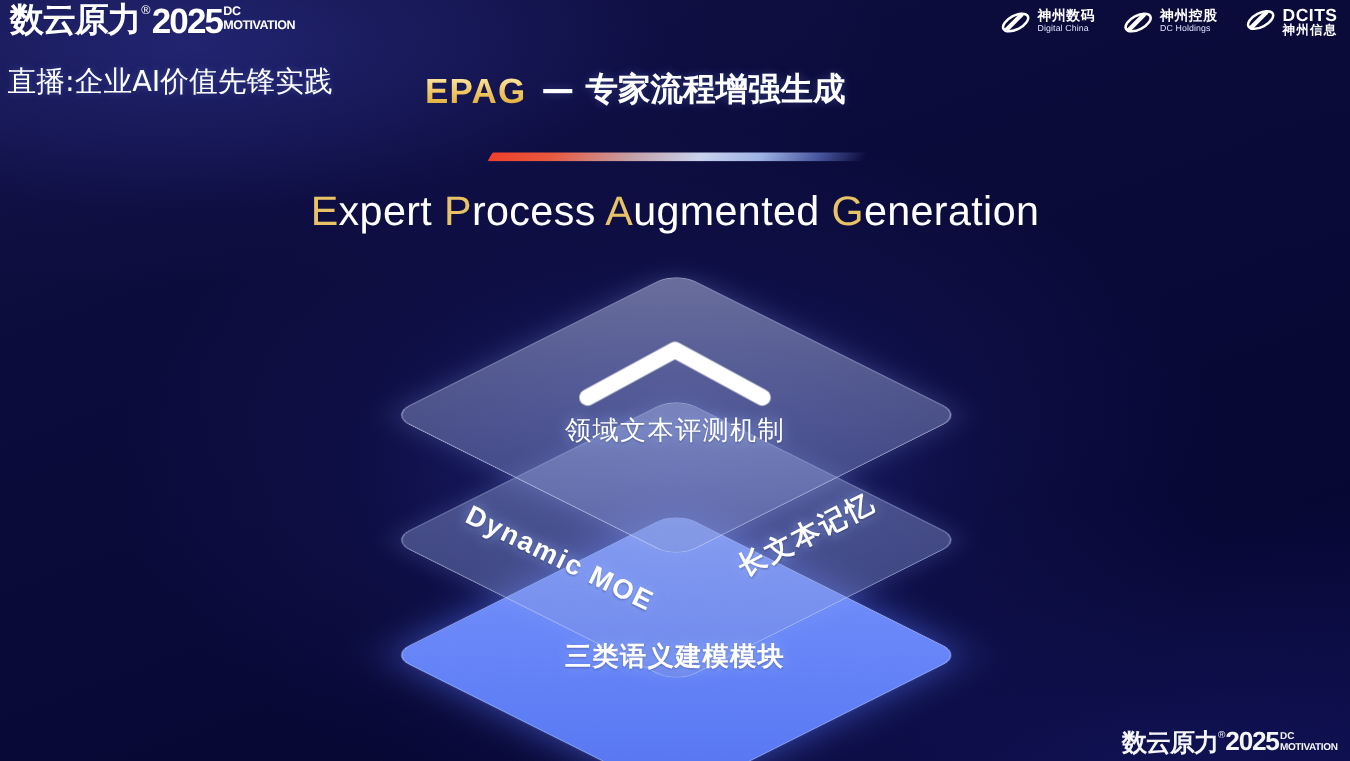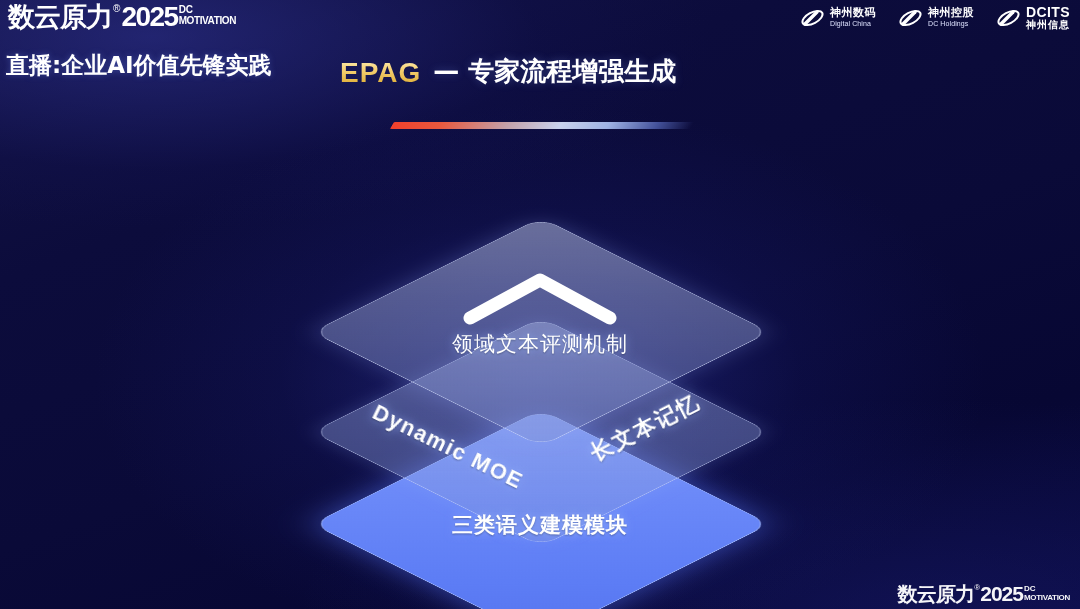--- a/index.html
+++ b/index.html
@@ -59,39 +59,39 @@
     margin-top: 3px;
   }
   .bm-dc-top { font-size: 10px; font-weight: bold; line-height: 10px; letter-spacing: -0.2px;}
   .bm-dc-bot { font-size: 10px; font-weight: bold; line-height: 11px; letter-spacing: -0.4px;}
 
   .livetitle {
     position: absolute;
     left: 6px;
     top: 50px;
     font-size: 23px;
-    font-weight: bold;
+    font-weight: normal;
     color: #ffffff;
     letter-spacing: 0px;
     white-space: nowrap;
     font-family: "DejaVu Sans", sans-serif;
     text-shadow: 0 0 6px rgba(120,150,255,0.35);
   }
 
   .logos {
     position: absolute;
     right: 10px;
     top: 5px;
     display: flex;
     align-items: center;
     gap: 22px;
   }
   .logo {
     display: flex;
-    align-items: center;
+    align-items: flex-start;
     gap: 5px;
   }
   .logo-mark {
     width: 25px;
     height: 22px;
     flex: 0 0 auto;
   }
   .logo-text {
     display: flex;
     flex-direction: column;
@@ -363,20 +363,23 @@
 
   </div>
 
   <div class="title-row">
     <span class="title-epag">EPAG</span>
     <span class="title-cn">— 专家流程增强生成</span>
   </div>
 
   <div class="divider"></div>
 
+  <div class="subtitle">
+    <span><span class="cap">E</span><span>xpert </span></span><span><span class="cap">P</span><span>rocess </span></span><span><span class="cap">A</span><span>ugmented </span></span><span><span class="cap">G</span><span>eneration</span></span>
+  </div>
 
   <div class="stack">
     <div class="layer layer-bot"></div>
     <div class="layer layer-mid"></div>
     <div class="layer layer-top"></div>
   </div>
 
   <div class="chevron">
     <svg viewBox="0 0 156 56" xmlns="http://www.w3.org/2000/svg">
       <path d="M8 48 L78 10 L148 48" fill="none" stroke="#ffffff" stroke-width="13" stroke-linecap="round" stroke-linejoin="round"></path>

